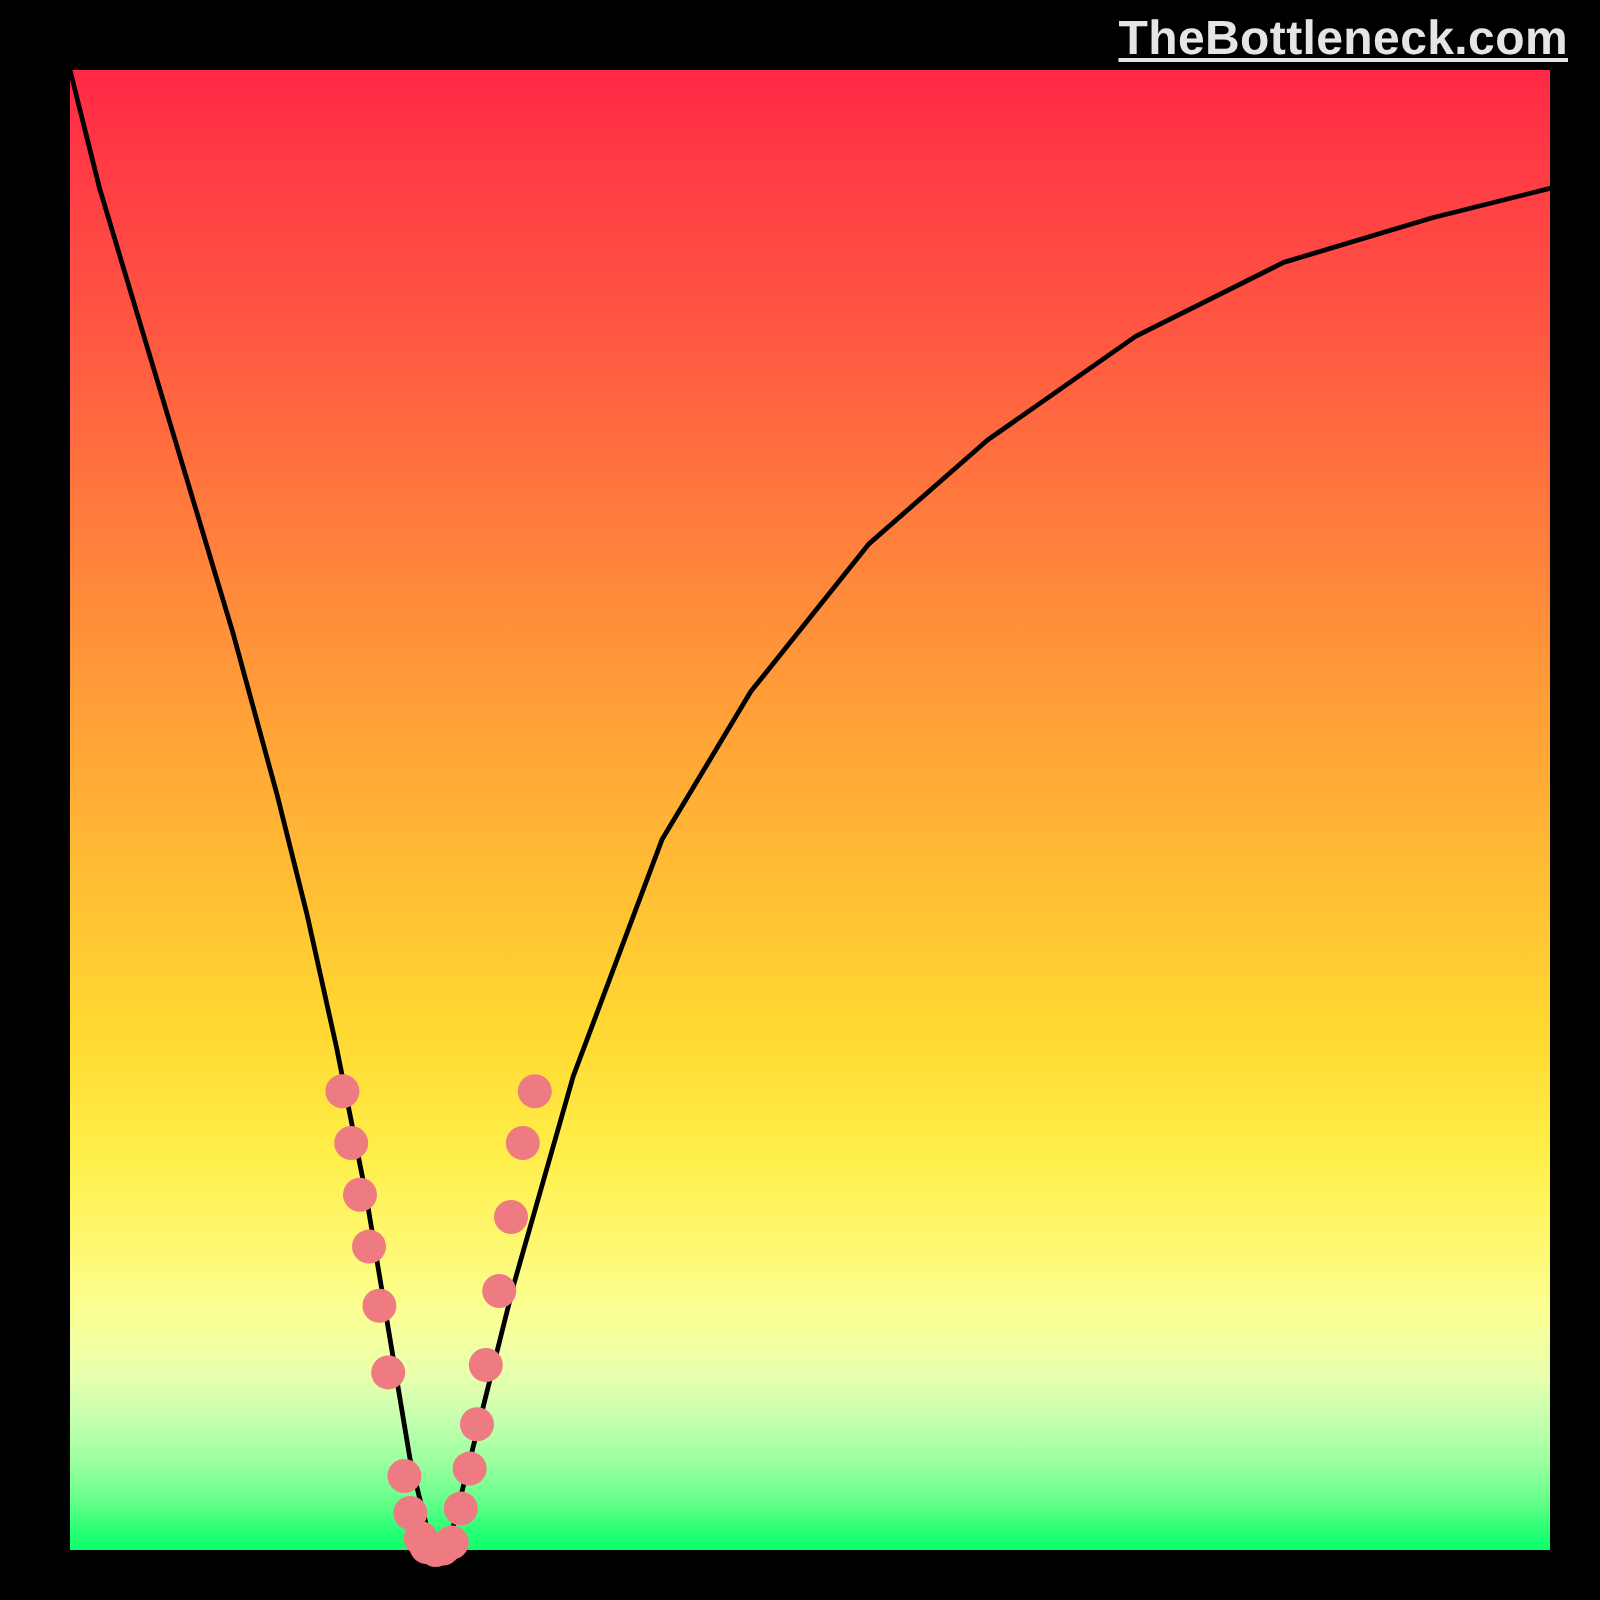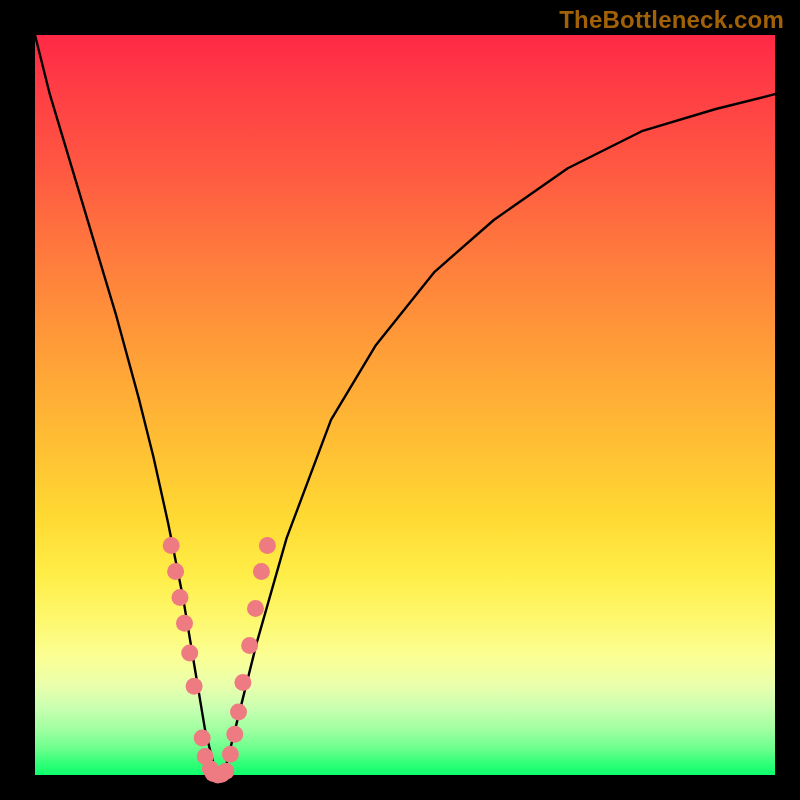--- a/index.html
+++ b/index.html
@@ -45,24 +45,25 @@
       #0cff6c 100%
     );
   }
   .watermark {
     position: absolute;
     top: 6px;
     right: 16px;
     font-family: Arial, Helvetica, sans-serif;
     font-size: 24px;
     font-weight: 600;
-    color: #a16207;
+    color: #e5e5e5;
     letter-spacing: 0.2px;
     user-select: none;
     pointer-events: none;
+    text-decoration: underline;
   }
   svg.curves {
     position: absolute;
     left: 0;
     top: 0;
     width: 800px;
     height: 800px;
     pointer-events: none;
   }
 </style>

